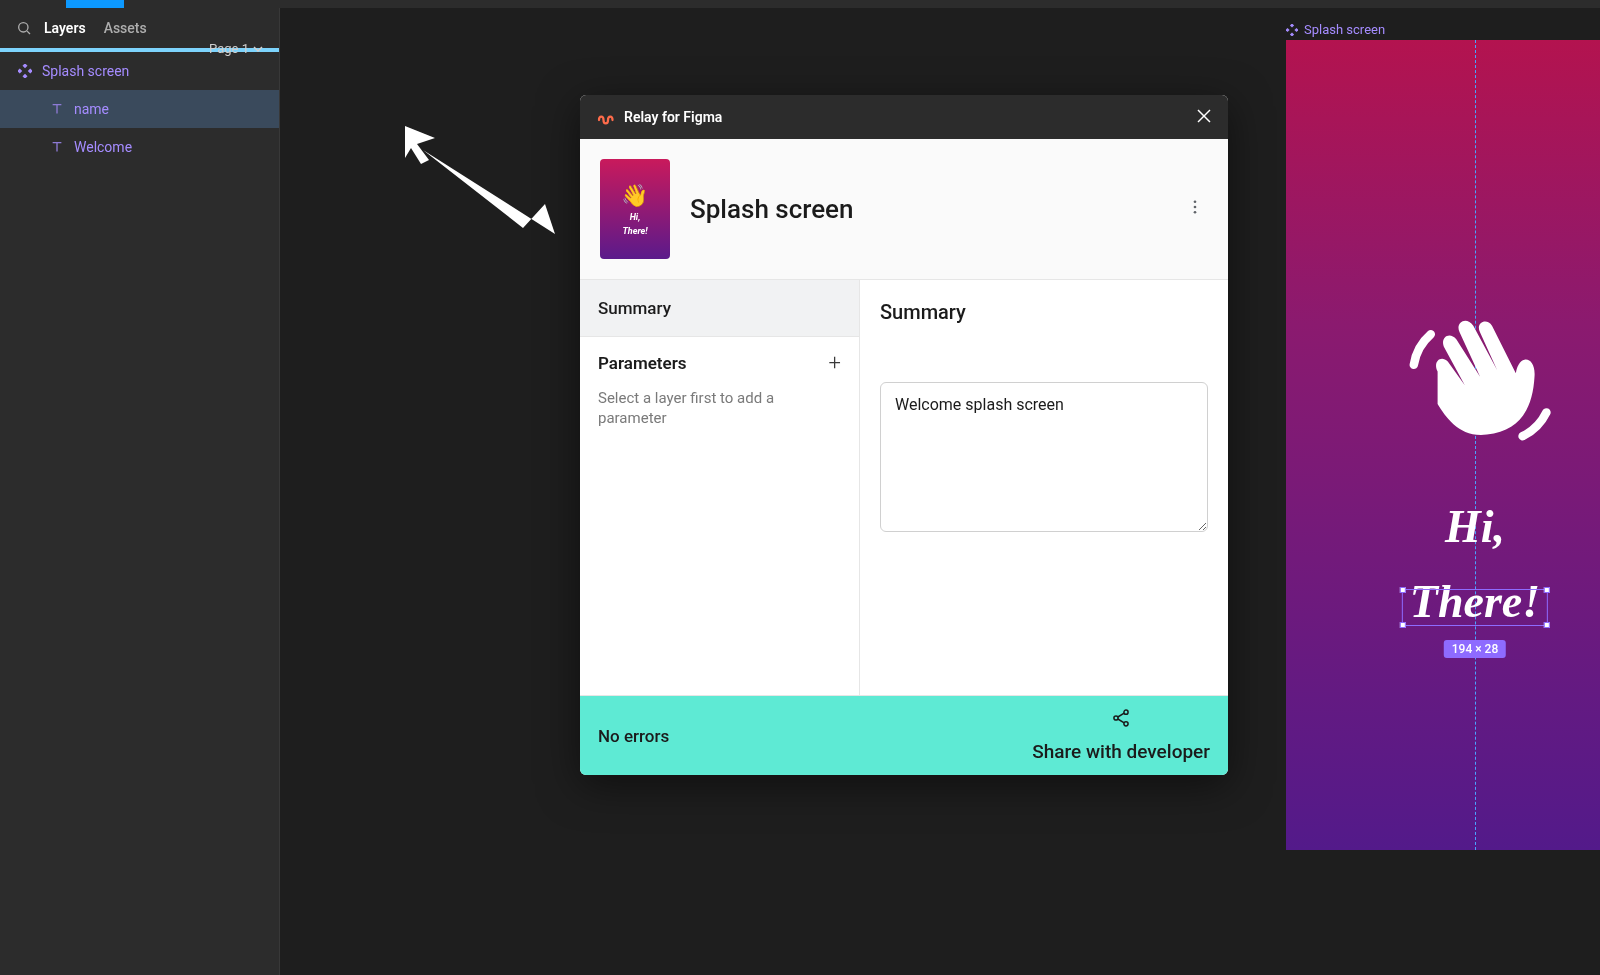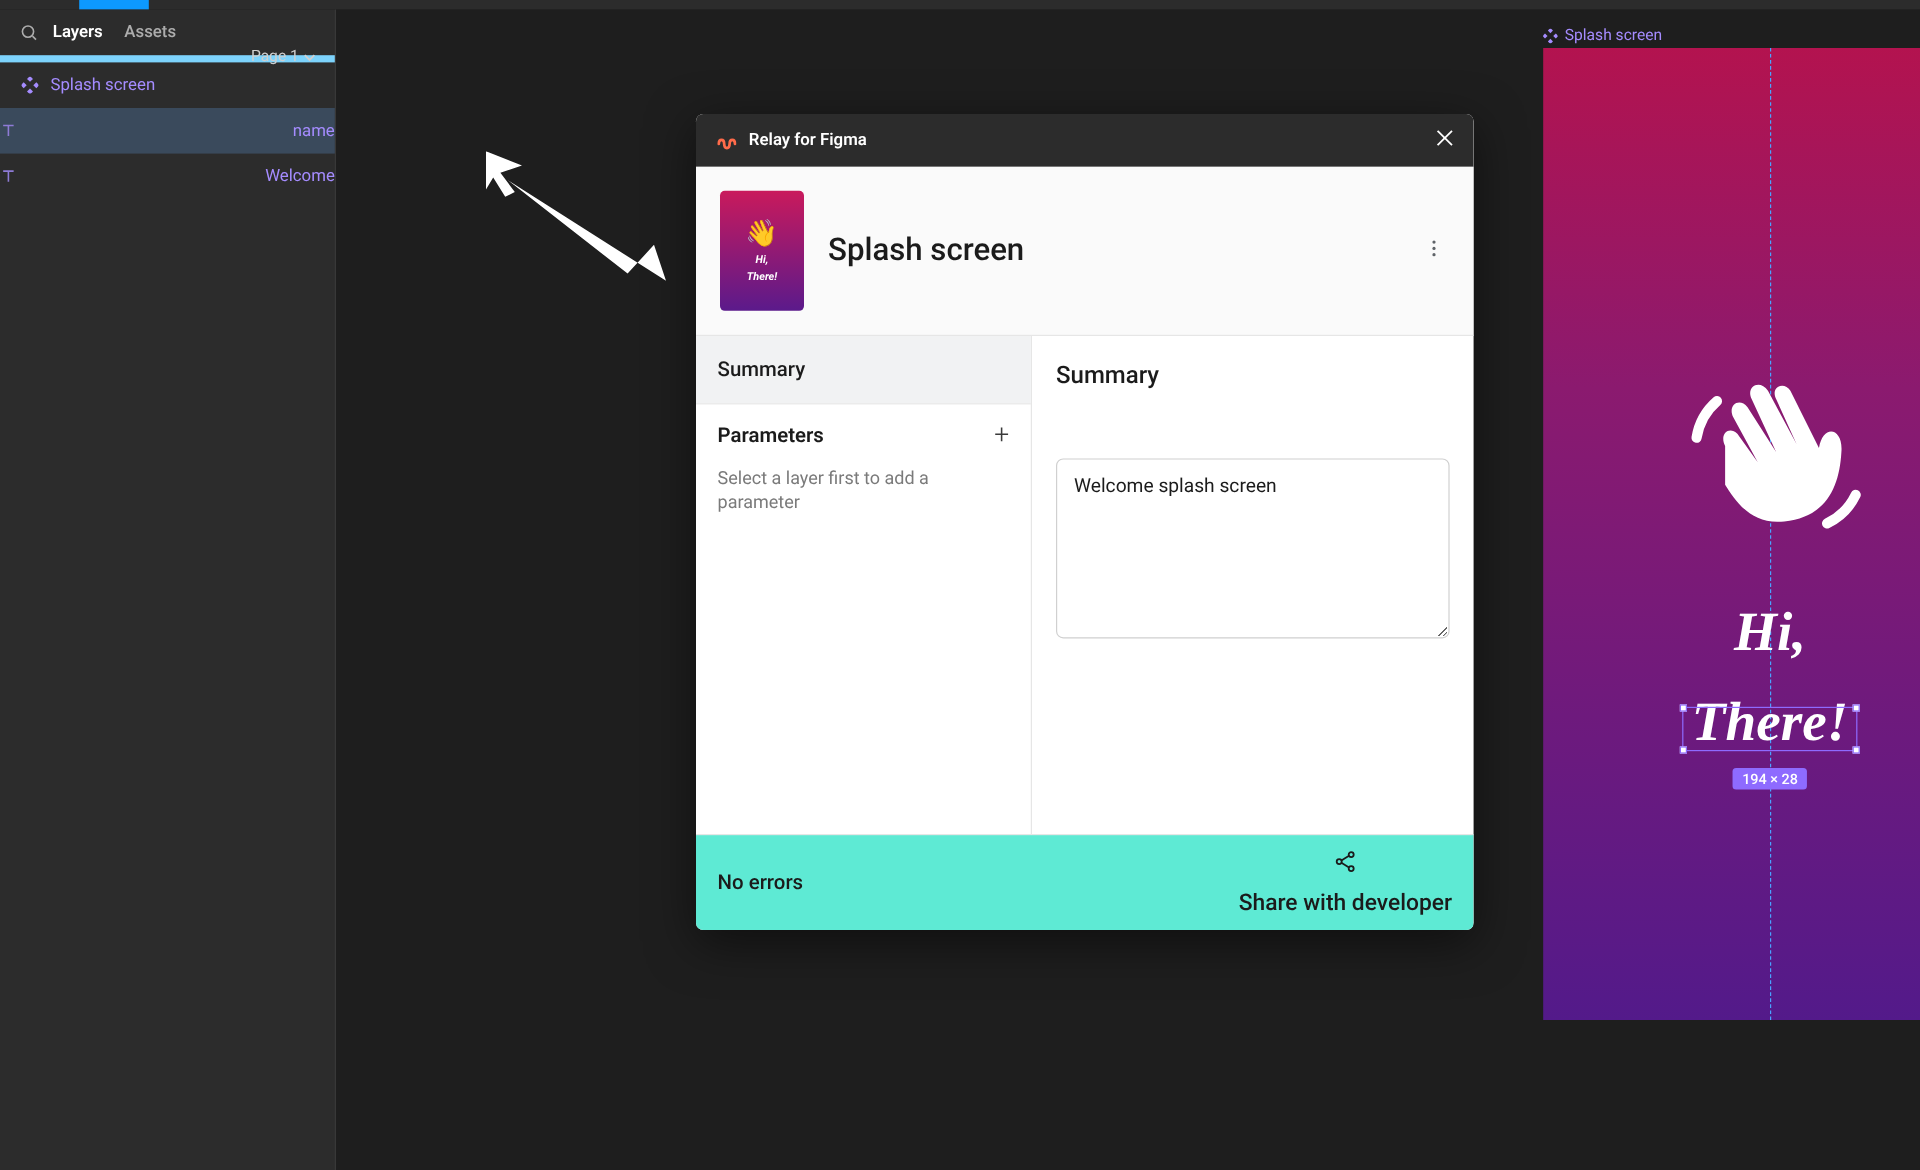--- a/index.html
+++ b/index.html
@@ -4,31 +4,31 @@
 <style>
   * { box-sizing: border-box; margin: 0; padding: 0; }
   html, body { width: 1600px; height: 975px; font-family: -apple-system, BlinkMacSystemFont, "Segoe UI", Roboto, Helvetica, Arial, sans-serif; background: #1e1e1e; color: #fff; overflow: hidden; }
 
   
   .top-strip { position: absolute; top:0; left:0; width:1600px; height:8px; background:#2c2c2c; }
   .top-strip .blue { position:absolute; left:66px; top:0; width:58px; height:8px; background:#0d99ff; }
 
   
   .sidebar { position:absolute; left:0; top:8px; width:280px; height:967px; background:#2c2c2c; border-right:1px solid #383838; }
-  .sb-header { display:flex; align-items:center; height:44px; padding:0 16px; border-bottom:6px solid #7dd3fc; }
+  .sb-header { display:flex; align-items:center; height:44px; padding:0 16px; border-bottom:4px solid #7dd3fc; }
   .sb-search { width:16px; height:16px; color:#adadad; margin-right:12px; flex:0 0 auto; }
   .sb-tab { font-size:14px; font-weight:600; color:#fff; margin-right:18px; cursor:pointer; }
   .sb-tab.inactive { color:#adadad; font-weight:500; }
   .sb-pages { margin-left:auto; font-size:13px; color:#cfcfcf; display:flex; align-items:center; gap:4px; cursor:pointer;margin-top:41px; }
   .sb-pages svg { width:10px; height:10px; }
 
   .layer-row { display:flex; align-items:center; height:38px; font-size:14px; cursor:pointer; }
   .layer-row.top { color:#a58cff; padding-left:18px; }
   .layer-row.top svg { width:14px; height:14px; margin-right:10px; }
-  .layer-row.child { color:#a58cff;justify-content:space-between; }
+  .layer-row.child { padding-left:50px; color:#a58cff; }
   .layer-row.child svg.text-icon { width:14px; height:14px; margin-right:10px; color:#8e7bd6; }
   .layer-row.selected { background:#3a4a5c; }
   .layer-row.group svg.group-icon { width:14px; height:14px; margin-right:10px; color:#7a7a7a; }
   .layer-row.group { color:#9d9d9d; }
 
   
   .canvas { position:absolute; left:280px; top:8px; width:1320px; height:967px; background:#1e1e1e; }
 
   
   .plugin { position:absolute; left:300px; top:87px; width:648px; height:680px; background:#fff; color:#1e1e1e; border-radius:6px; overflow:hidden; box-shadow:0 10px 40px rgba(0,0,0,.5); display:flex; flex-direction:column; }

